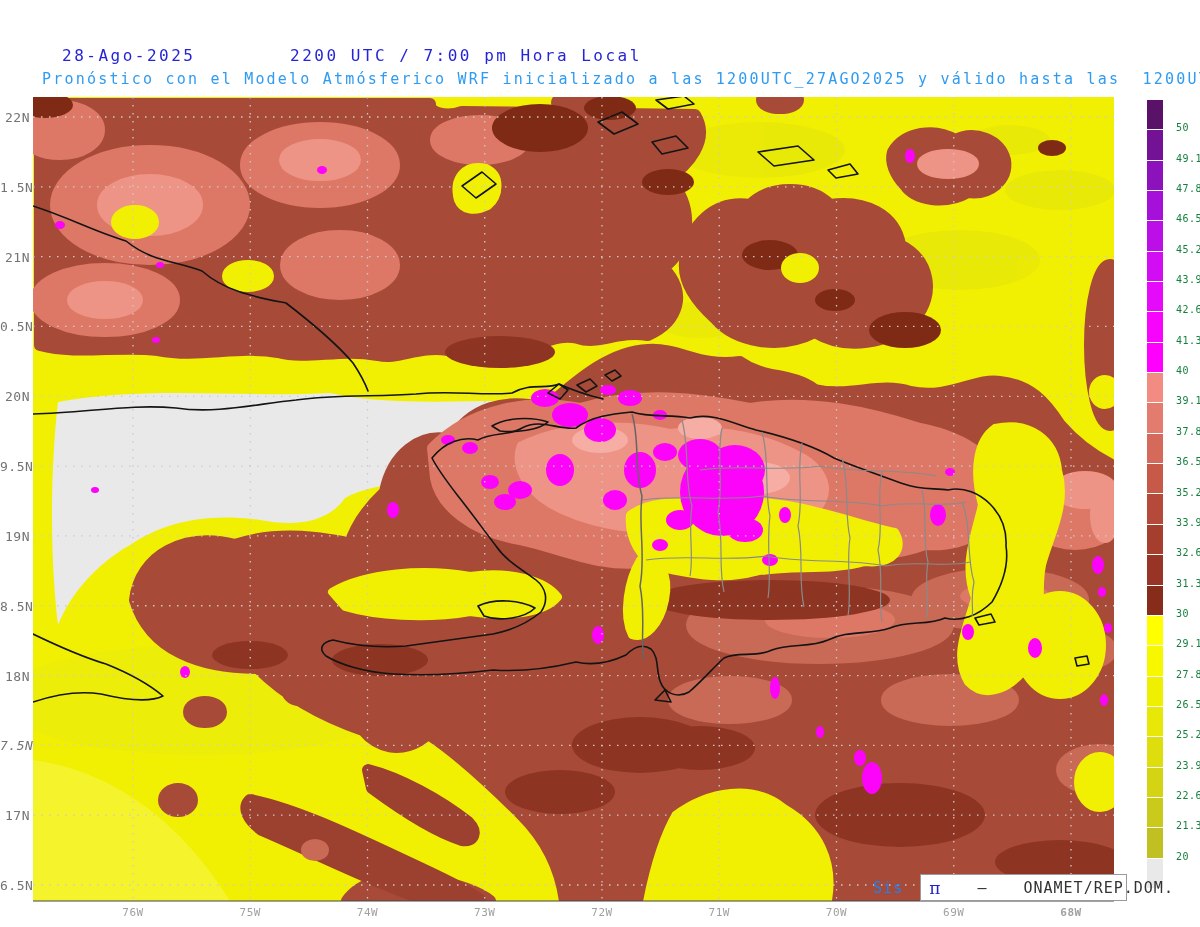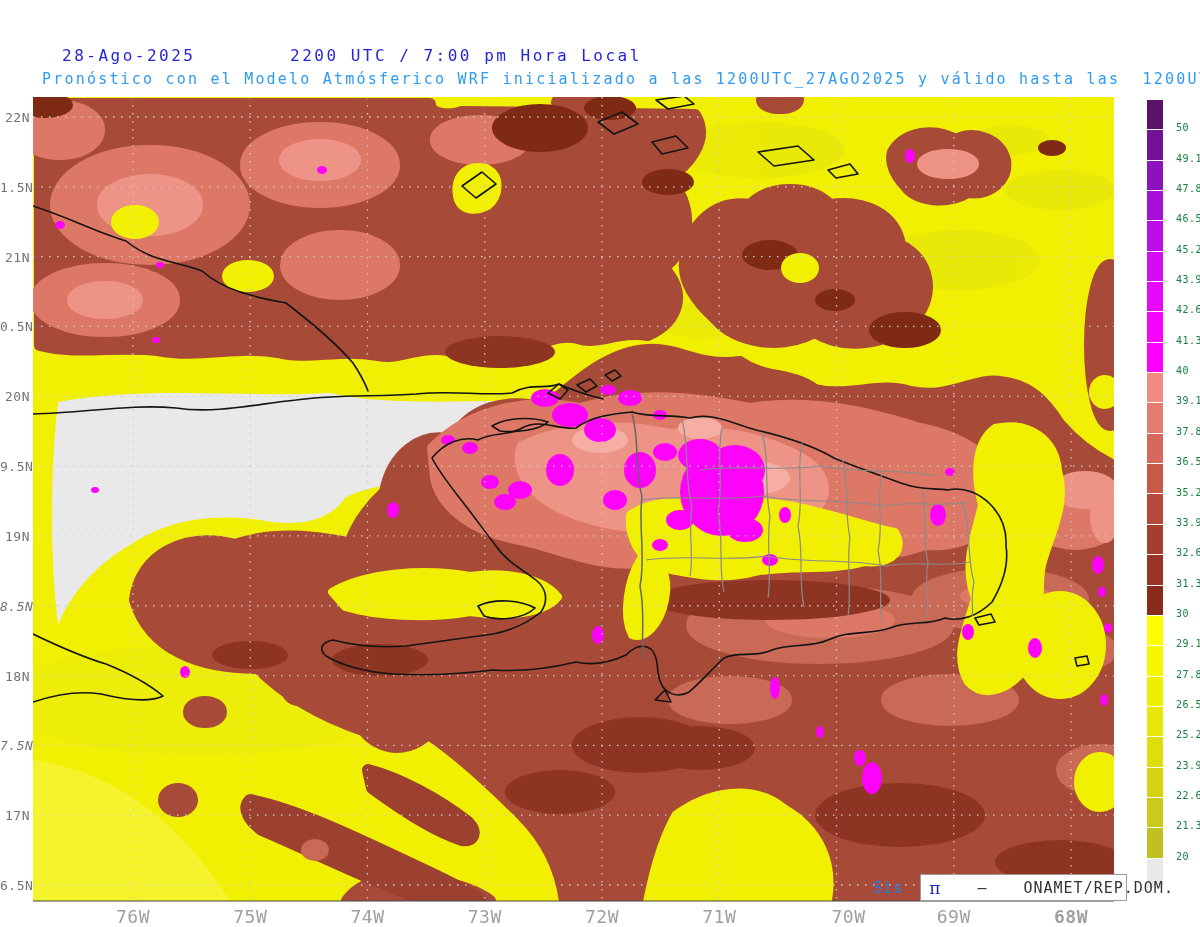--- a/index.html
+++ b/index.html
@@ -5,21 +5,21 @@
   html,body{margin:0;padding:0;background:#ffffff;}
   .stage{position:relative;width:1200px;height:927px;background:#ffffff;overflow:hidden;
          font-family:"DejaVu Sans Mono","Liberation Mono",monospace;}
   .map-title{position:absolute;left:0;top:10px;width:1200px;text-align:center;
              font-size:27px;letter-spacing:6px;color:#3d3d3d;white-space:pre;}
   .hdr-date{position:absolute;left:62px;top:46px;font-size:16px;letter-spacing:2.5px;color:#2525d8;white-space:pre;}
   .hdr-time{position:absolute;left:290px;top:46px;font-size:16px;letter-spacing:2.5px;color:#2525d8;white-space:pre;}
   .hdr-sub{position:absolute;left:42px;top:70px;font-size:15px;letter-spacing:2.2px;color:#2e9bf2;white-space:pre;}
   .map-wrap{position:absolute;left:0;top:0;}
   .lat-label{position:absolute;left:0;width:30px;text-align:right;font-size:13px;color:#737373;letter-spacing:0.5px;}
-  .lon-label{position:absolute;top:906px;width:40px;text-align:center;font-size:18px;color:#a0a0a0;letter-spacing:0.5px;}
+  .lon-label{position:absolute;top:906px;width:40px;text-align:center;font-size:11px;color:#a0a0a0;letter-spacing:0.5px;}
   .colorbar{position:absolute;left:1147px;top:100px;width:16px;height:789px;}
   .cb-seg{width:16px;box-sizing:border-box;border-bottom:1px solid #ffffff;}
   .cb-lab{position:absolute;left:1168px;font-size:10px;color:#15803d;letter-spacing:0.5px;margin-left:8px;}
   .attrib{position:absolute;left:920px;top:874px;width:205px;height:25px;background:#ffffff;
           border:1.5px solid #9a9a9a;display:flex;align-items:center;justify-content:center;
           font-size:15px;letter-spacing:1px;white-space:pre;gap:26px;}
   .attrib .brand{color:#1e82f0;}
   .attrib .pi{color:#2222cc;font-size:17px;font-family:"DejaVu Serif","Liberation Serif",serif;}
   .attrib .rest{color:#333333;}
 </style>
@@ -306,34 +306,34 @@
   </div>
 
   <div id="lat-axis">
       <div class="lat-label" style="top: 110px;">22N</div>
       <div class="lat-label" style="top: 179.82px;">1.5N</div>
       <div class="lat-label" style="top: 249.64px;">21N</div>
       <div class="lat-label" style="top: 319.46px;">0.5N</div>
       <div class="lat-label" style="top: 389.28px;">20N</div>
       <div class="lat-label" style="top: 459.1px;">9.5N</div>
       <div class="lat-label" style="top: 528.92px;">19N</div>
-      <div class="lat-label" style="top: 598.74px; font-style: italic;">8.5N</div>
+      <div class="lat-label" style="top: 598.74px;">8.5N</div>
       <div class="lat-label" style="top: 668.56px;">18N</div>
       <div class="lat-label" style="top: 738.38px; font-style: italic;">7.5N</div>
       <div class="lat-label" style="top: 808.2px;">17N</div>
       <div class="lat-label" style="top: 878.02px;">6.5N</div>
     </div>
   <div id="lon-axis">
       <div class="lon-label" style="left: 113px;">76W</div>
       <div class="lon-label" style="left: 230.25px;">75W</div>
       <div class="lon-label" style="left: 347.5px;">74W</div>
       <div class="lon-label" style="left: 464.75px;">73W</div>
       <div class="lon-label" style="left: 582px;">72W</div>
       <div class="lon-label" style="left: 699.25px;">71W</div>
-      <div class="lon-label" style="left: 816.5px; margin-left: 12px;">70W</div>
+      <div class="lon-label" style="left: 816.5px;">70W</div>
       <div class="lon-label" style="left: 933.75px;">69W</div>
       <div class="lon-label" style="left: 1051px; font-weight: bold;">68W</div>
     </div>
 
   <div class="colorbar">
       <div class="cb-seg" style="height: 30.3462px; background: rgb(90, 17, 104);"></div>
       <div class="cb-seg" style="height: 30.3462px; background: rgb(115, 18, 149);"></div>
       <div class="cb-seg" style="height: 30.3462px; background: rgb(140, 18, 187);"></div>
       <div class="cb-seg" style="height: 30.3462px; background: rgb(165, 17, 216);"></div>
       <div class="cb-seg" style="height: 30.3462px; background: rgb(188, 15, 232);"></div>

